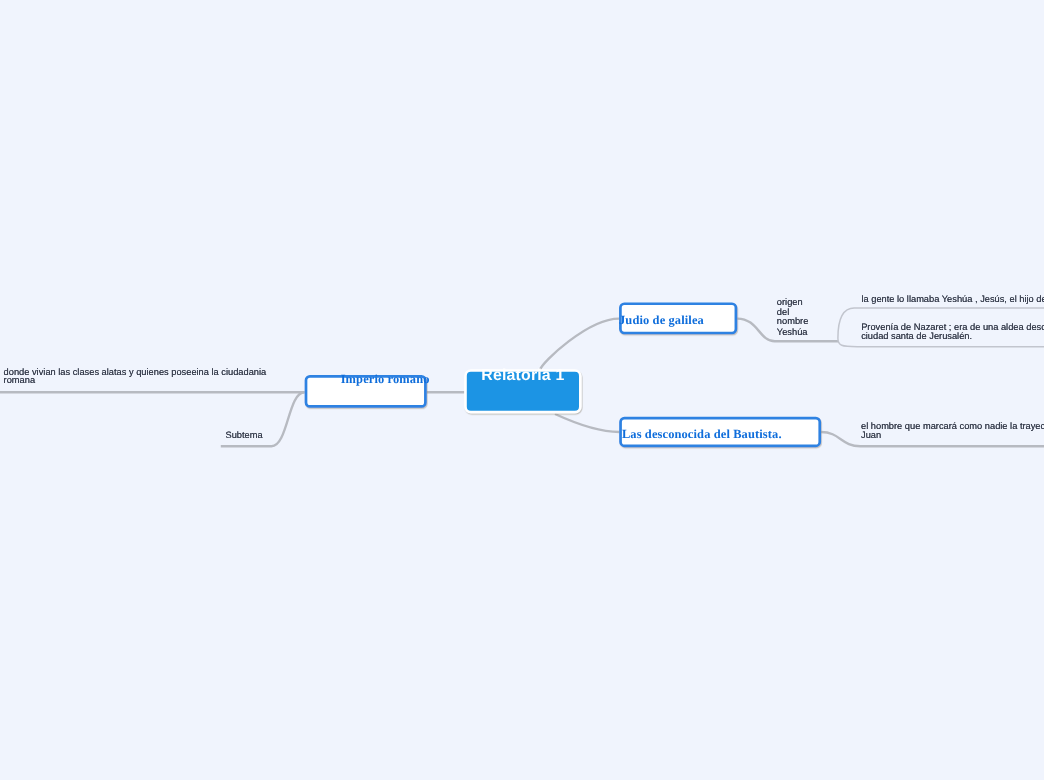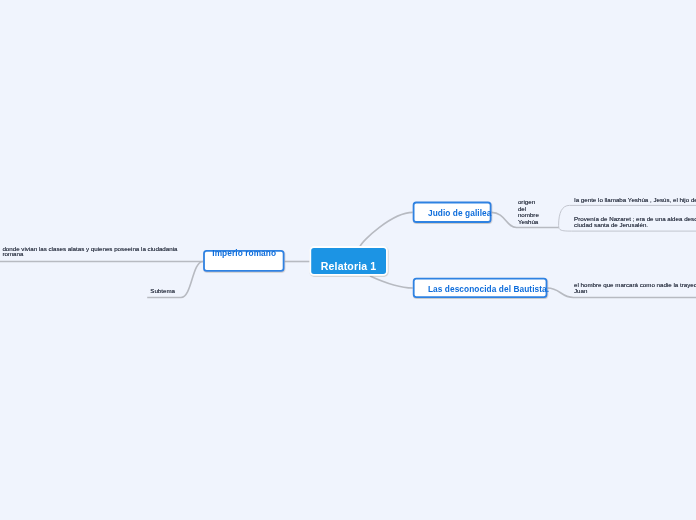--- a/index.html
+++ b/index.html
@@ -16,36 +16,37 @@
     overflow:hidden; will-change:transform;
   }
   svg.layer {
     position:absolute; left:0; top:0; width:696px; height:520px;
     overflow:visible; pointer-events:none;
   }
   .node { position:absolute; box-sizing:border-box; white-space:nowrap; }
 
   
   #n-root {
-    left:311.2px; top:252px; width:74.8px; height:26px;
+    left:311.2px; top:236px; width:74.8px; height:26px;
     color:#ffffff;
     font-weight:bold;
     font-size:10.6px;
     display:flex; align-items:center; justify-content:center;
     letter-spacing:0.12px;
   }
   #n-root span { position:relative; top:1px; }
 
   
   .main-node {
     color:#0e6ddb;
     font-weight:bold;
     font-size:8.3px;
-    display:flex; align-items:center; justify-content:flex-end;
+    display:flex; align-items:center; justify-content:flex-start;
     letter-spacing:0.08px;
+    font-family:Liberation Serif, serif;
   }
   #n-imperio  { left:203.1px; top:241px;   width:73px;  height:21.8px;padding-left:24px; }
   #n-judio    { left:412.7px; top:201.6px; width:78.8px;  height:21.3px; }
   #n-bautista { left:414.6px; top:277.8px; width:134.6px; height:20.3px; }
   #n-imperio span, #n-judio span, #n-bautista span { position:relative; top:1.1px; }
 
   
   .text-node {
     color:#3a4050;
     font-size:6.2px;

